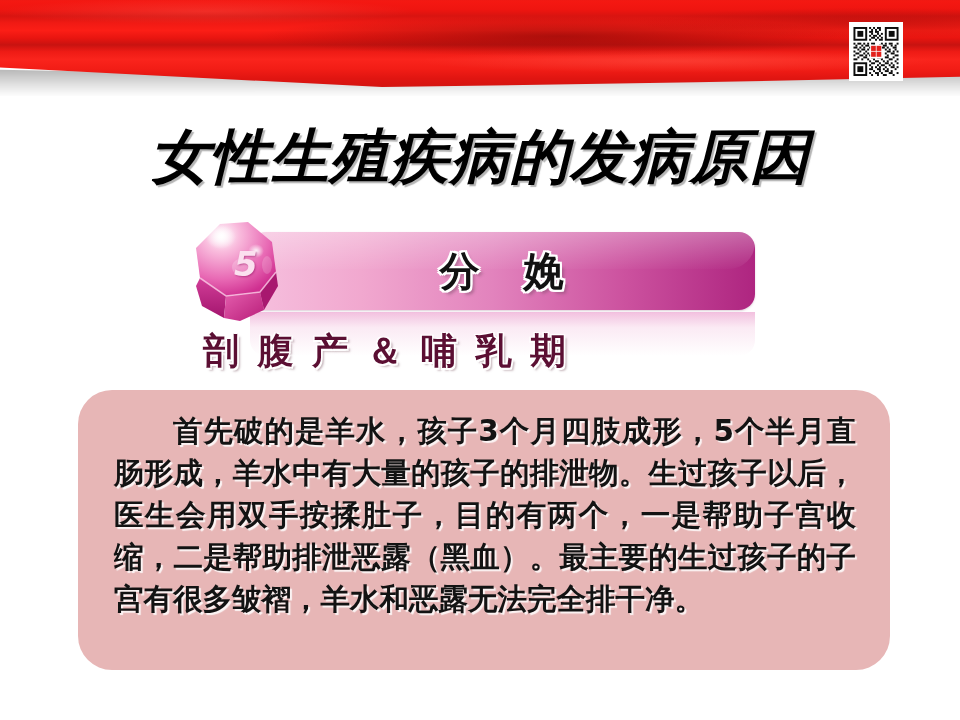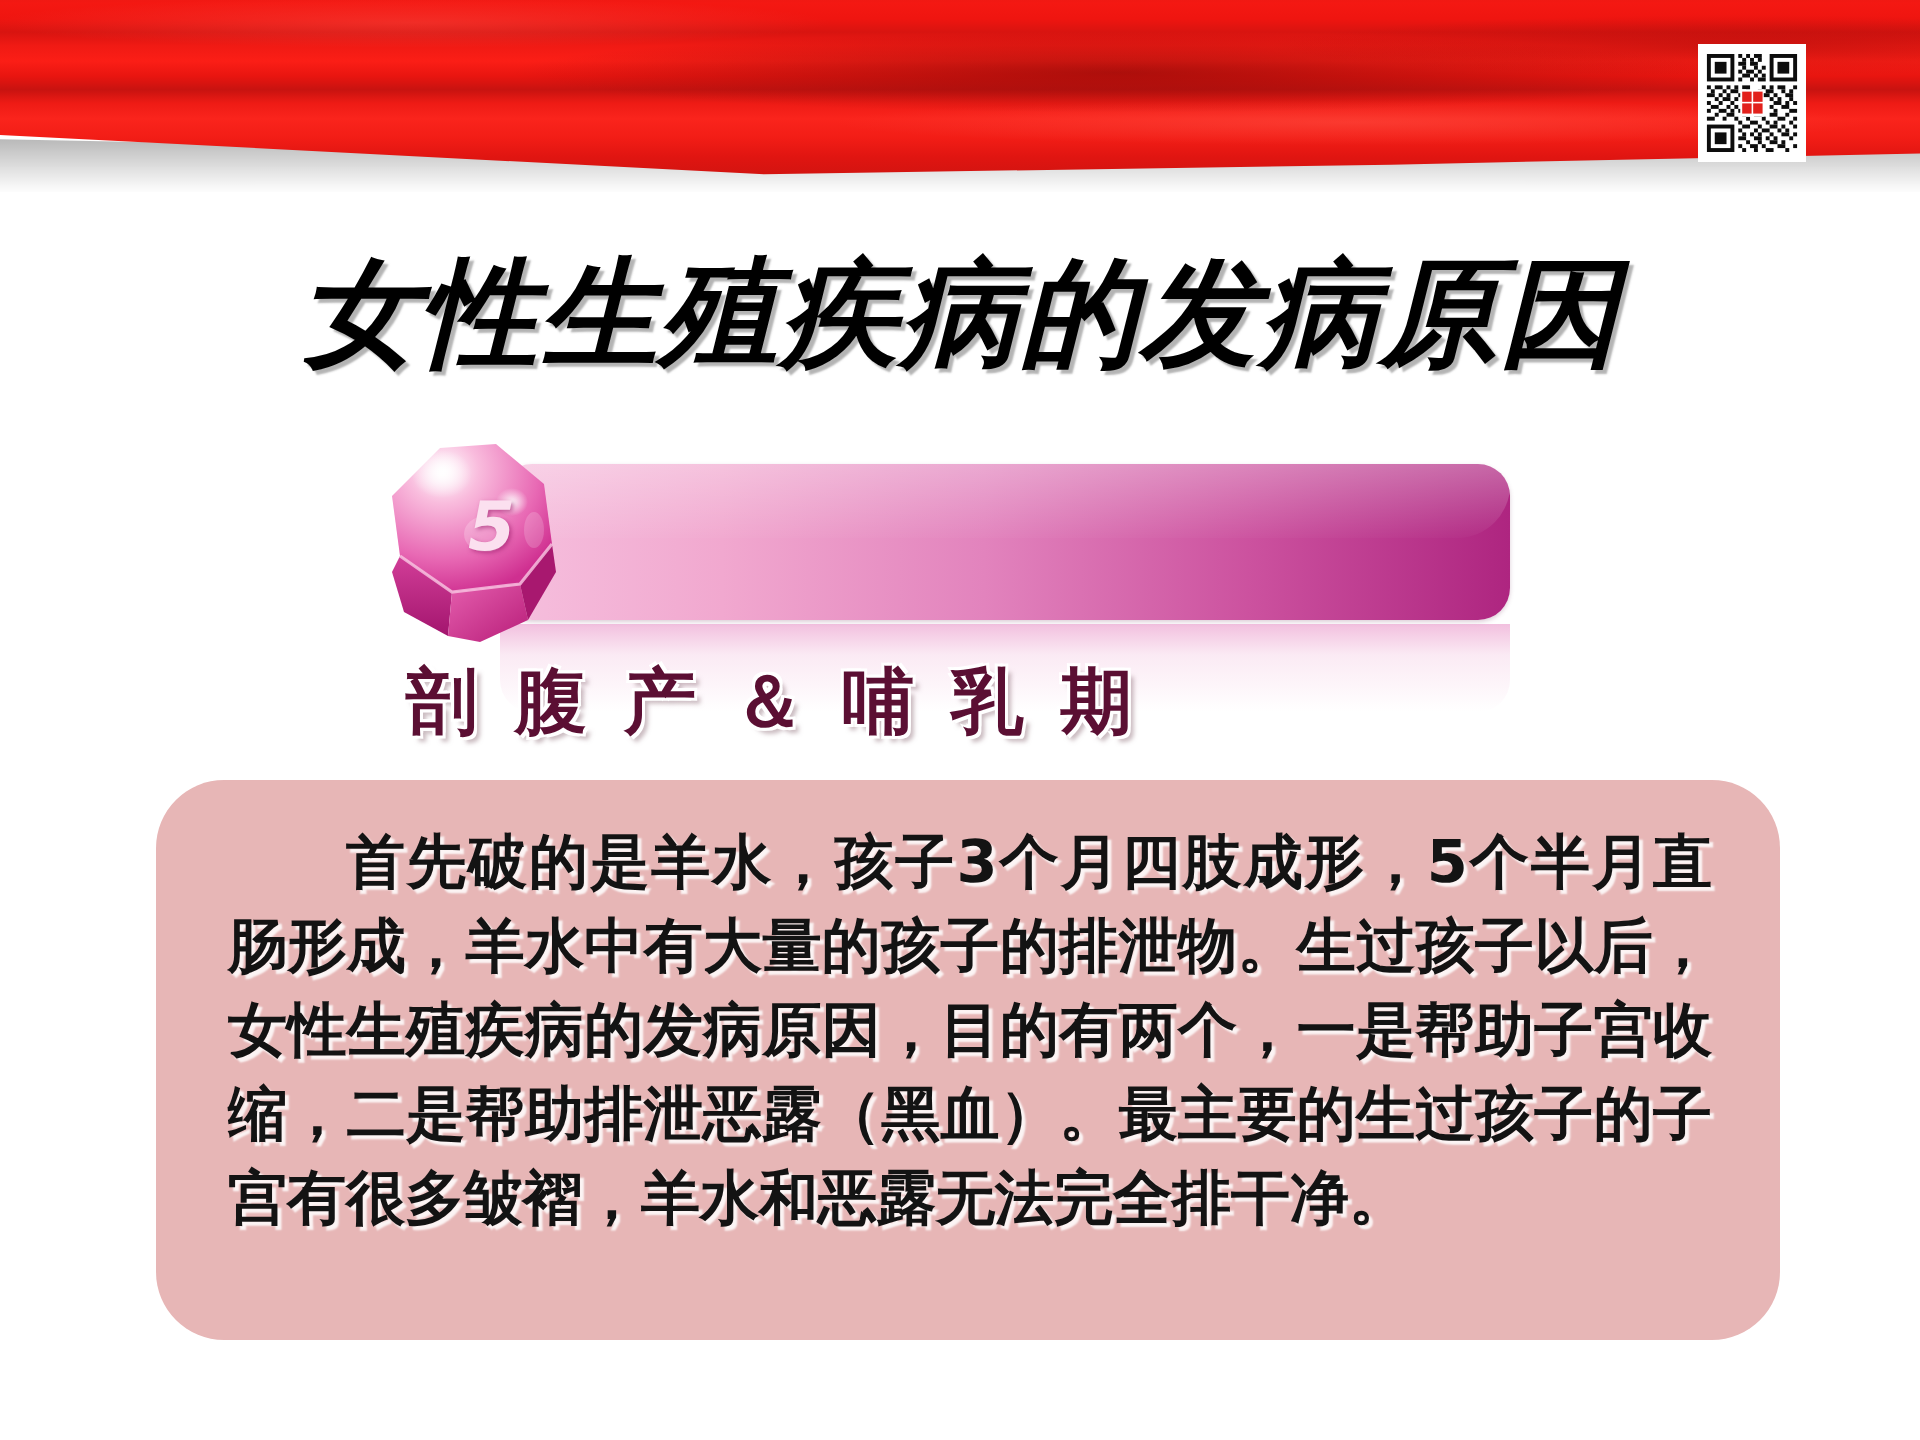--- a/index.html
+++ b/index.html
@@ -360,20 +360,21 @@
   </svg>
 </div>
 
 <div class="page-title">女性生殖疾病的发病原因</div>
 
 <div class="banner-zone">
   <div class="bar">
     <div class="bar-gloss"></div>
   </div>
   <div class="bar-reflection"></div>
+  <div class="bar-label">分　娩</div>
 
   <svg class="gem" viewBox="0 0 96 104">
     <defs>
       <radialGradient id="gfaceA" cx="32%" cy="18%" r="85%">
         <stop offset="0%" stop-color="#ffffff"></stop>
         <stop offset="26%" stop-color="#f9bcdd"></stop>
         <stop offset="70%" stop-color="#e869b4"></stop>
         <stop offset="100%" stop-color="#cf2f90"></stop>
       </radialGradient>
       <linearGradient id="gfaceB" x1="0" y1="0" x2="1" y2="1">
@@ -407,14 +408,14 @@
     <ellipse cx="66" cy="31" rx="8" ry="7" fill="url(#spark)"></ellipse>
     <ellipse cx="53" cy="47" rx="11" ry="9" fill="#ffffff" opacity="0.22"></ellipse>
     <ellipse cx="77" cy="45" rx="5" ry="9" fill="#ffffff" opacity="0.18"></ellipse>
   </svg>
   <div class="gem-num">5</div>
 </div>
 
 <div class="sub-title">剖 腹 产 ＆ 哺 乳 期</div>
 
 <div class="content-panel">
-  <div class="content-text">首先破的是羊水，孩子3个月四肢成形，5个半月直肠形成，羊水中有大量的孩子的排泄物。生过孩子以后，女性生殖疾病的发病原因，目的有两个，一是帮助子宫收缩，二是帮助排泄恶露（黑血）。最主要的生过孩子的子宫有很多皱褶，羊水和恶露无法完全排干净。</div>
+  <div class="content-text">首先破的是羊水，孩子3个月四肢成形，5个半月直肠形成，羊水中有大量的孩子的排泄物。生过孩子以后，医生会用双手按揉肚子，目的有两个，一是帮助子宫收缩，二是帮助排泄恶露（黑血）。最主要的生过孩子的子宫有很多皱褶，羊水和恶露无法完全排干净。</div>
 </div>
 
 </body></html>

